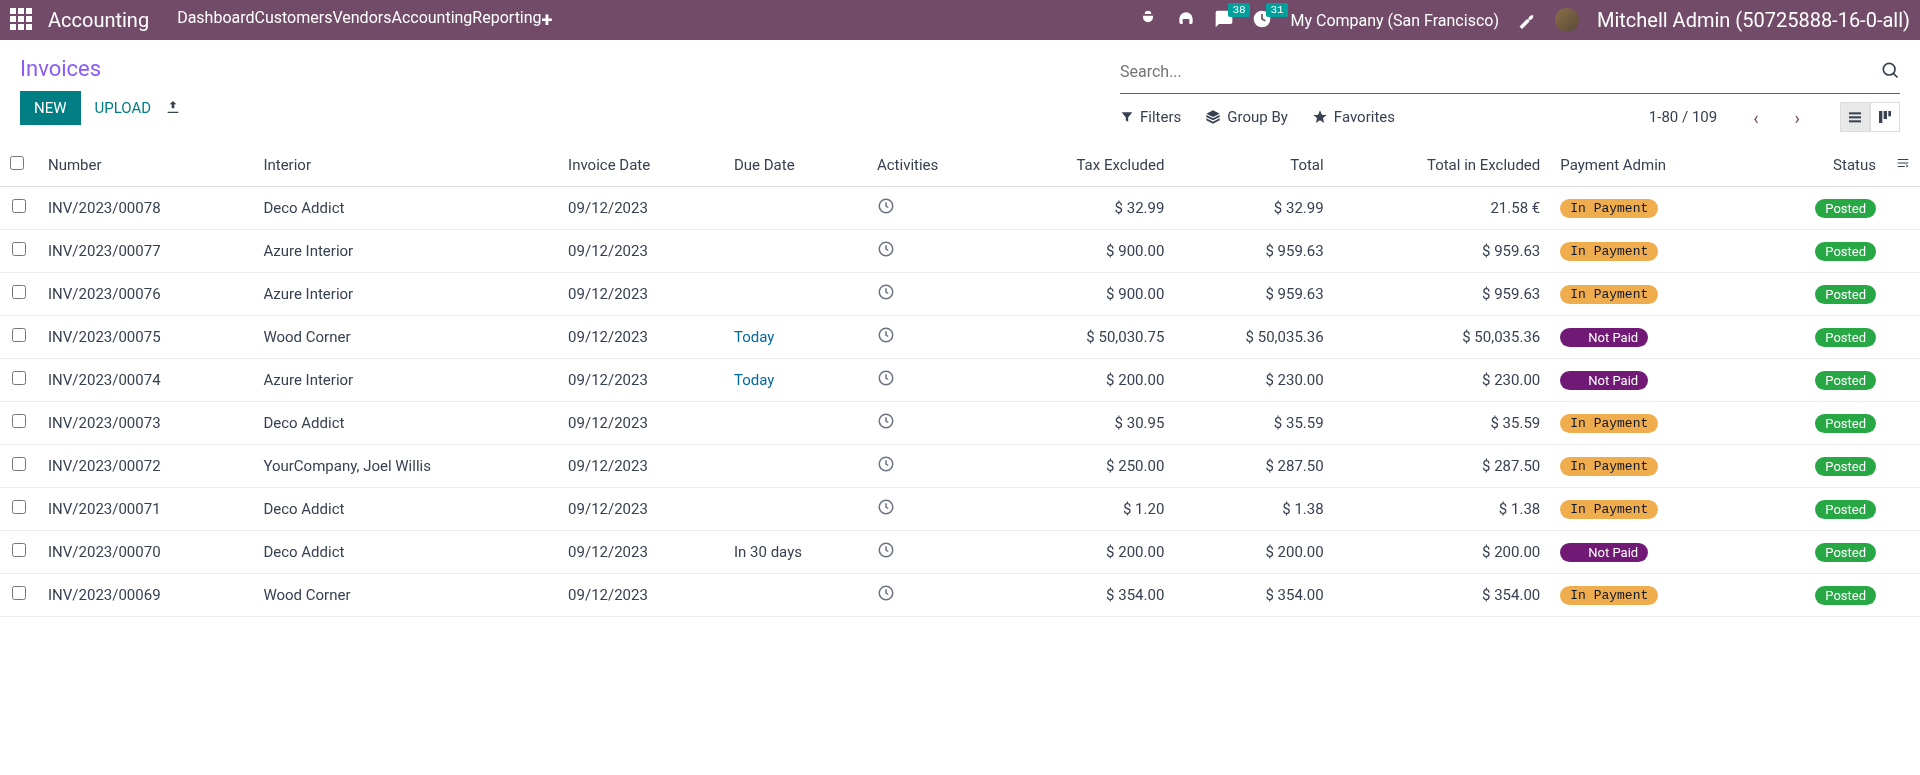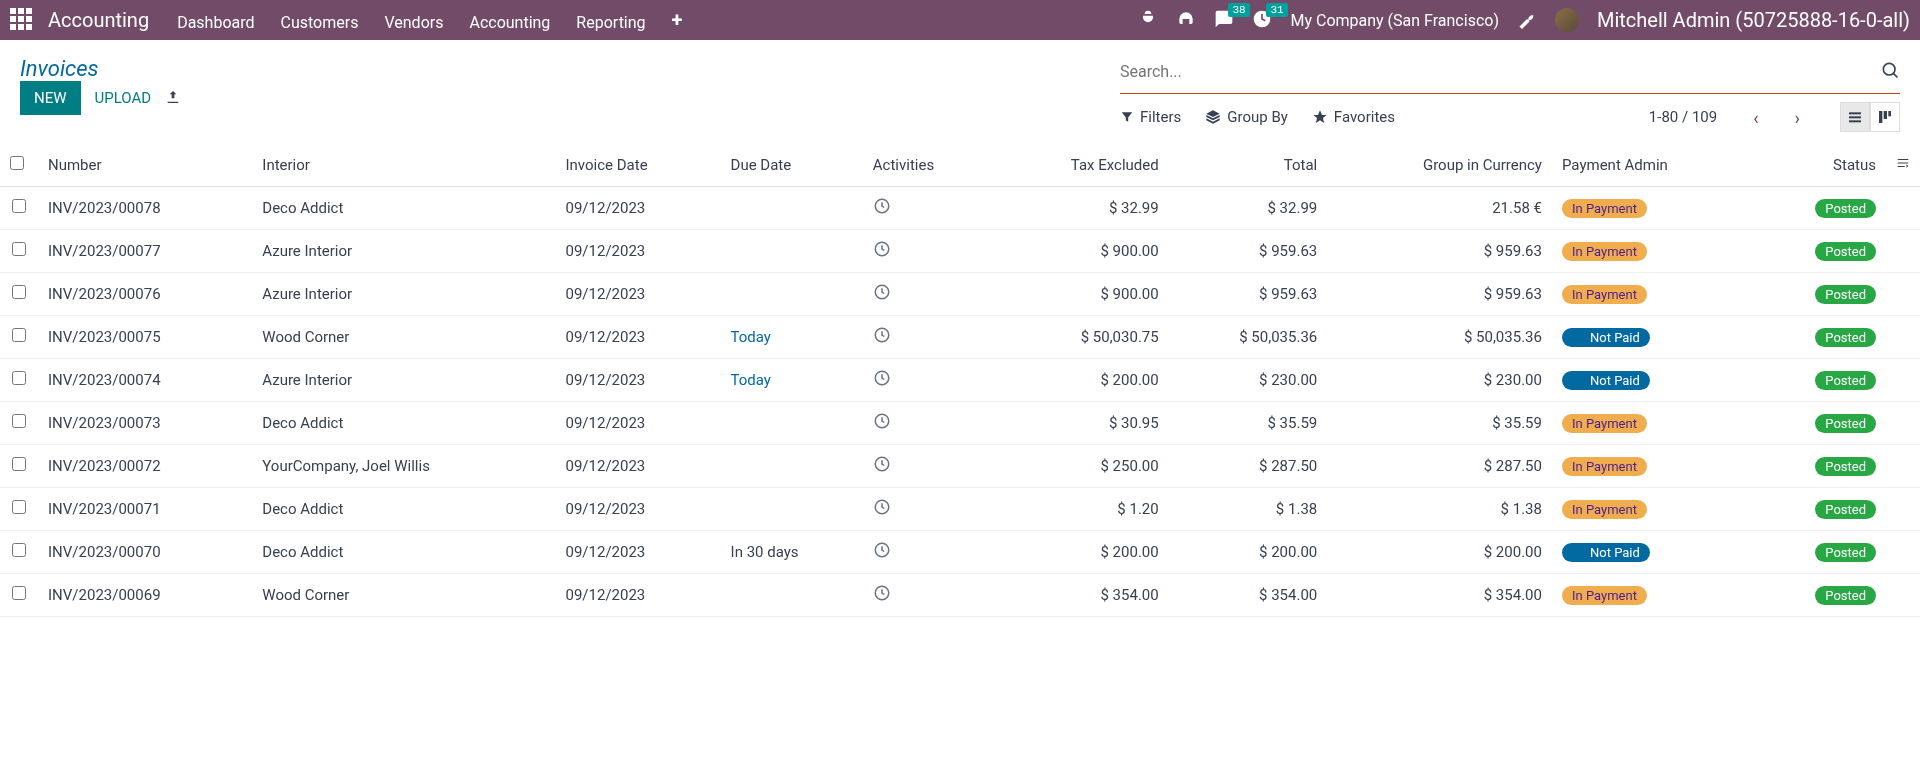--- a/index.html
+++ b/index.html
@@ -3,35 +3,35 @@
 <meta charset="utf-8">
 <style>
 * { margin:0; padding:0; box-sizing:border-box; font-family:-apple-system,BlinkMacSystemFont,"Segoe UI",Roboto,sans-serif; }
 body { background:#fff; color:#374151; font-size:14px; }
 
 
 .topbar { background:#714b67; height:40px; display:flex; align-items:center; color:#fff; padding:0 10px; }
 .apps-icon { width:24px; height:24px; display:grid; grid-template-columns:repeat(3,6px); grid-template-rows:repeat(3,6px); gap:2px; margin-right:14px; cursor:pointer; }
 .apps-icon span { background:#fff; }
 .brand { font-size:20px; margin-right:28px; }
-.nav-items { display:flex; gap:26px; align-items:flex-end; }
+.nav-items { display:flex; align-items:flex-start; }
 .nav-link { color:#fff; font-size:16px; cursor:pointer; }
 .plus-icon { font-size:20px; font-weight:bold; }
 .nav-spacer { flex:1; }
 .nav-right { display:flex; align-items:center; gap:18px; }
 .nav-icon { cursor:pointer; position:relative; }
 .nav-icon svg { width:20px; height:20px; fill:#fff; }
 .badge { position:absolute; top:-6px; left:14px; background:#00a09d; color:#fff; font-size:11px; padding:1px 4px; border-radius:2px; min-width:18px; text-align:center;font-family:Liberation Mono, monospace; }
 .company-name { font-size:16px; }
 .avatar { width:24px; height:24px; border-radius:50%; background:linear-gradient(135deg,#8b6f47,#5a4a3a); display:inline-block; }
 .user-name { font-size:20px; }
 
 
 .page-header { padding:16px 20px 0; }
-.page-title { font-size:22px; color:#0369a1; margin-bottom:0;font-style:italic; }
+.page-title { font-size:22px; color:#8b5cf6; margin-bottom:10px; }
 .header-row { display:flex; justify-content:space-between; align-items:flex-start; }
 .header-left { display:flex; align-items:center; gap:14px; }
 .btn-new { background:#017e84; color:#fff; border:none; padding:8px 14px; font-size:15px; cursor:pointer; }
 .btn-upload { color:#017e84; background:none; border:none; font-size:15px; cursor:pointer; padding:8px 0; }
 .upload-icon { color:#374151; cursor:pointer; }
 .header-right { display:flex; flex-direction:column; align-items:stretch; flex:1; max-width:780px; }
 .search-row { display:flex; align-items:center; border-bottom:1px solid #c2410c; padding:4px 0 10px; margin-bottom:8px; }
 .search-input { flex:1; border:none; outline:none; font-size:16px; color:#666; background:transparent; }
 .search-icon { cursor:pointer; }
 .control-row { display:flex; align-items:center; gap:24px; }
@@ -46,22 +46,22 @@
 
 .grid { width:100%; border-collapse:collapse; margin-top:12px; }
 .grid th { text-align:left; padding:12px 10px; font-weight:400; font-size:15px; color:#374151; border-bottom:1px solid #ddd; }
 .grid th.num, .grid td.num { text-align:right; }
 .grid td { padding:10px 10px; border-bottom:1px solid #eee; font-size:15px; color:#374151; }
 .chk { width:38px; text-align:center; }
 .chk input { width:14px; height:14px; }
 .due-today { color:#0369a1; }
 .activity-clock svg { width:18px; height:18px; stroke:#6b7280; fill:none; stroke-width:2; }
 .pill { display:inline-block; padding:2px 10px; border-radius:12px; font-size:13px; color:#fff; }
-.pill.in_payment { background:#f0ad4e; color:#4c1d95; }
-.pill.not_paid { background:#0369a1;padding-left:28px; }
+.pill.in_payment { background:#f0ad4e; color:#0f172a;font-family:Liberation Mono, monospace; }
+.pill.not_paid { background:#701a75;padding-left:28px; }
 .pill.posted { background:#28a745; }
 .settings-col { width:30px; }
 .clock-icon { display:inline-flex; }
 </style>
 </head>
 <body>
 
 <div class="topbar">
   <div class="apps-icon">
     <span></span>
@@ -185,21 +185,21 @@
   <thead>
     <tr>
       <th class="chk"><input type="checkbox" style=""></th>
       <th>Number</th>
       <th>Interior</th>
       <th>Invoice Date</th>
       <th>Due Date</th>
       <th>Activities</th>
       <th class="num">Tax Excluded</th>
       <th class="num">Total</th>
-      <th class="num">Group in Currency</th>
+      <th class="num">Total in Excluded</th>
       <th>Payment Admin</th>
       <th class="num">Status</th>
       <th class="settings-col">
         <svg width="14" height="14" viewBox="0 0 24 24" fill="#374151">
             <path d="M3 17h12v2H3v-2zm0-6h18v2H3v-2zm0-6h18v2H3V5zm18 12l-3-3v6l3-3z"></path>
           </svg>
       </th>
     </tr>
   </thead>
   <tbody id="tbody">

